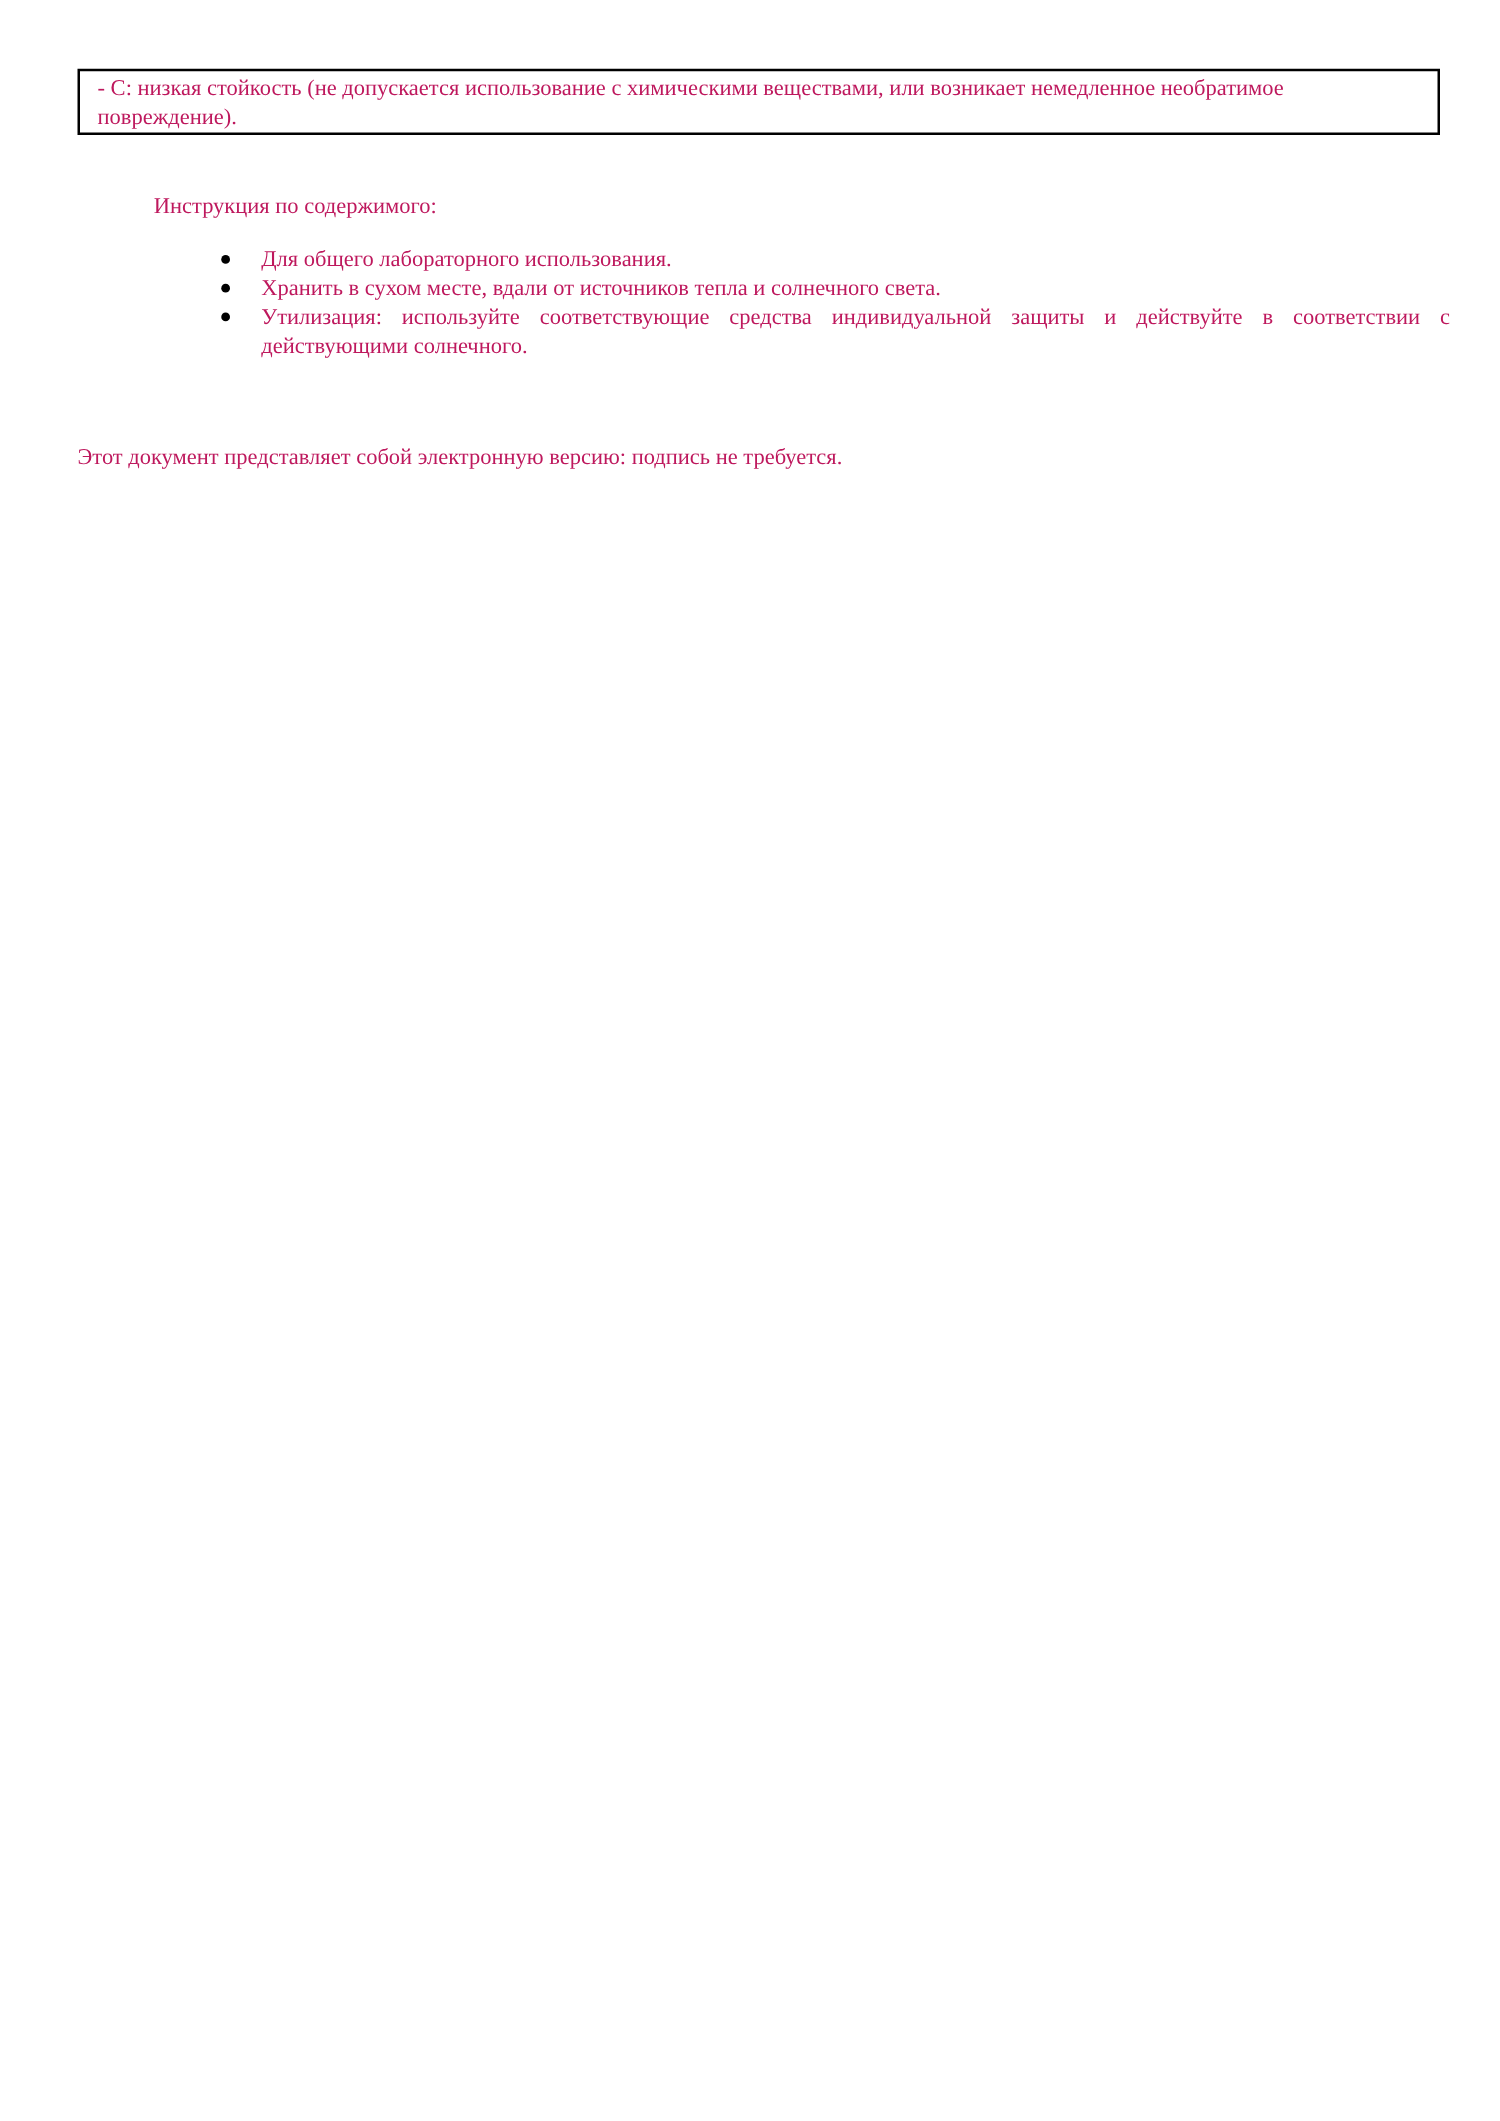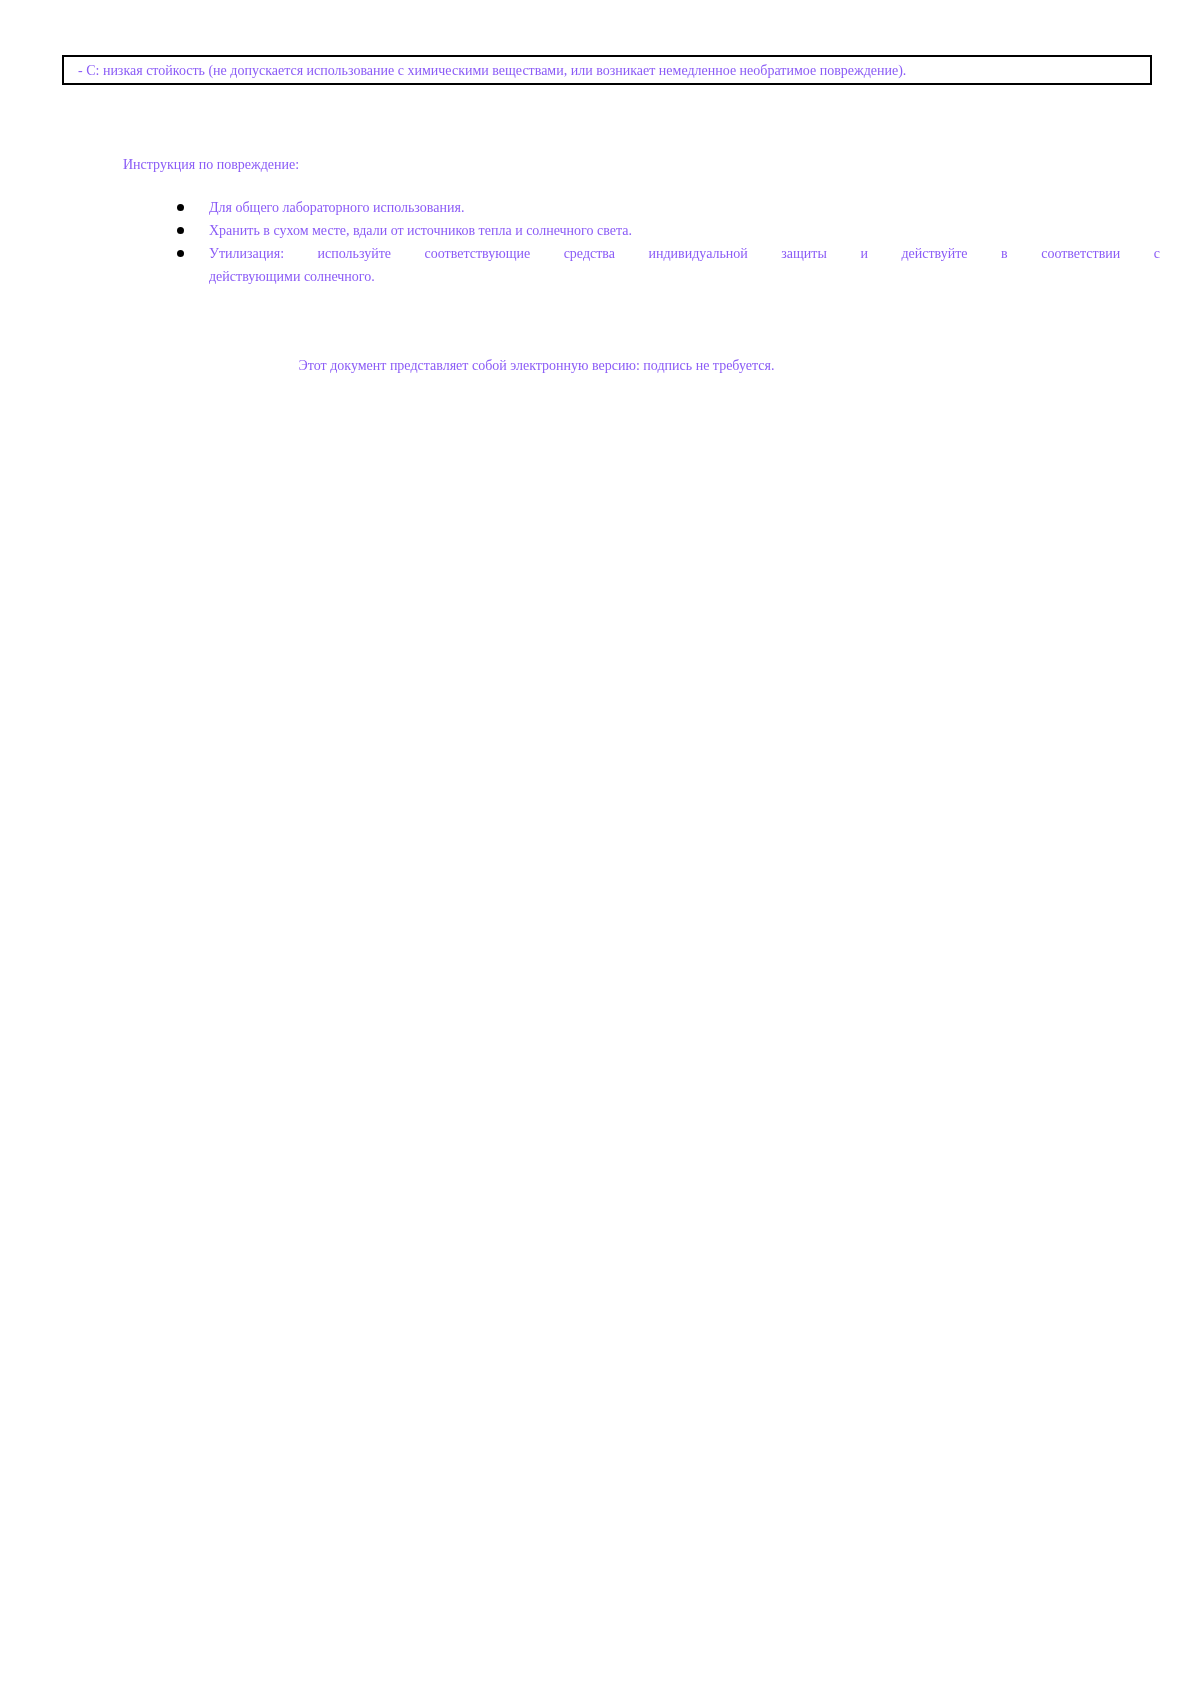--- a/index.html
+++ b/index.html
@@ -5,23 +5,23 @@
   html, body {
     margin: 0;
     padding: 0;
     background: #ffffff;
   }
   .page {
     position: relative;
     width: 1200px;
     height: 1697px;
     background: #ffffff;
-    color: #8b5cf6;
+    color: #be185d;
     font-family: "Liberation Serif", "DejaVu Serif", serif;
-    font-size: 14px;
+    font-size: 18px;
     line-height: 23px;
     overflow: hidden;
   }
   .notice-box {
     position: absolute;
     left: 62px;
     top: 55px;
     width: 1090px;
     box-sizing: border-box;
     border: 2px solid #000000;
@@ -65,33 +65,32 @@
   .justify-line {
     text-align: justify;
     text-align-last: justify;
   }
   .e-signature-note {
     position: absolute;
     left: 62px;
     top: 354px;
     width: 949px;
     margin: 0;
-    text-align: center;
   }
 </style>
 </head>
 <body>
 
 <div class="page">
 
   <div class="notice-box">
     <p>- С: низкая стойкость (не допускается использование с химическими веществами, или возникает немедленное необратимое повреждение).</p>
   </div>
 
-  <p class="heading">Инструкция по повреждение:</p>
+  <p class="heading">Инструкция по содержимого:</p>
 
   <ul class="bullets">
     <li class="bullet-item">
       <span class="bullet-dot"></span>
       <span class="bullet-line">Для общего лабораторного использования.</span>
     </li>
     <li class="bullet-item">
       <span class="bullet-dot"></span>
       <span class="bullet-line">Хранить в сухом месте, вдали от источников тепла и солнечного света.</span>
     </li>

